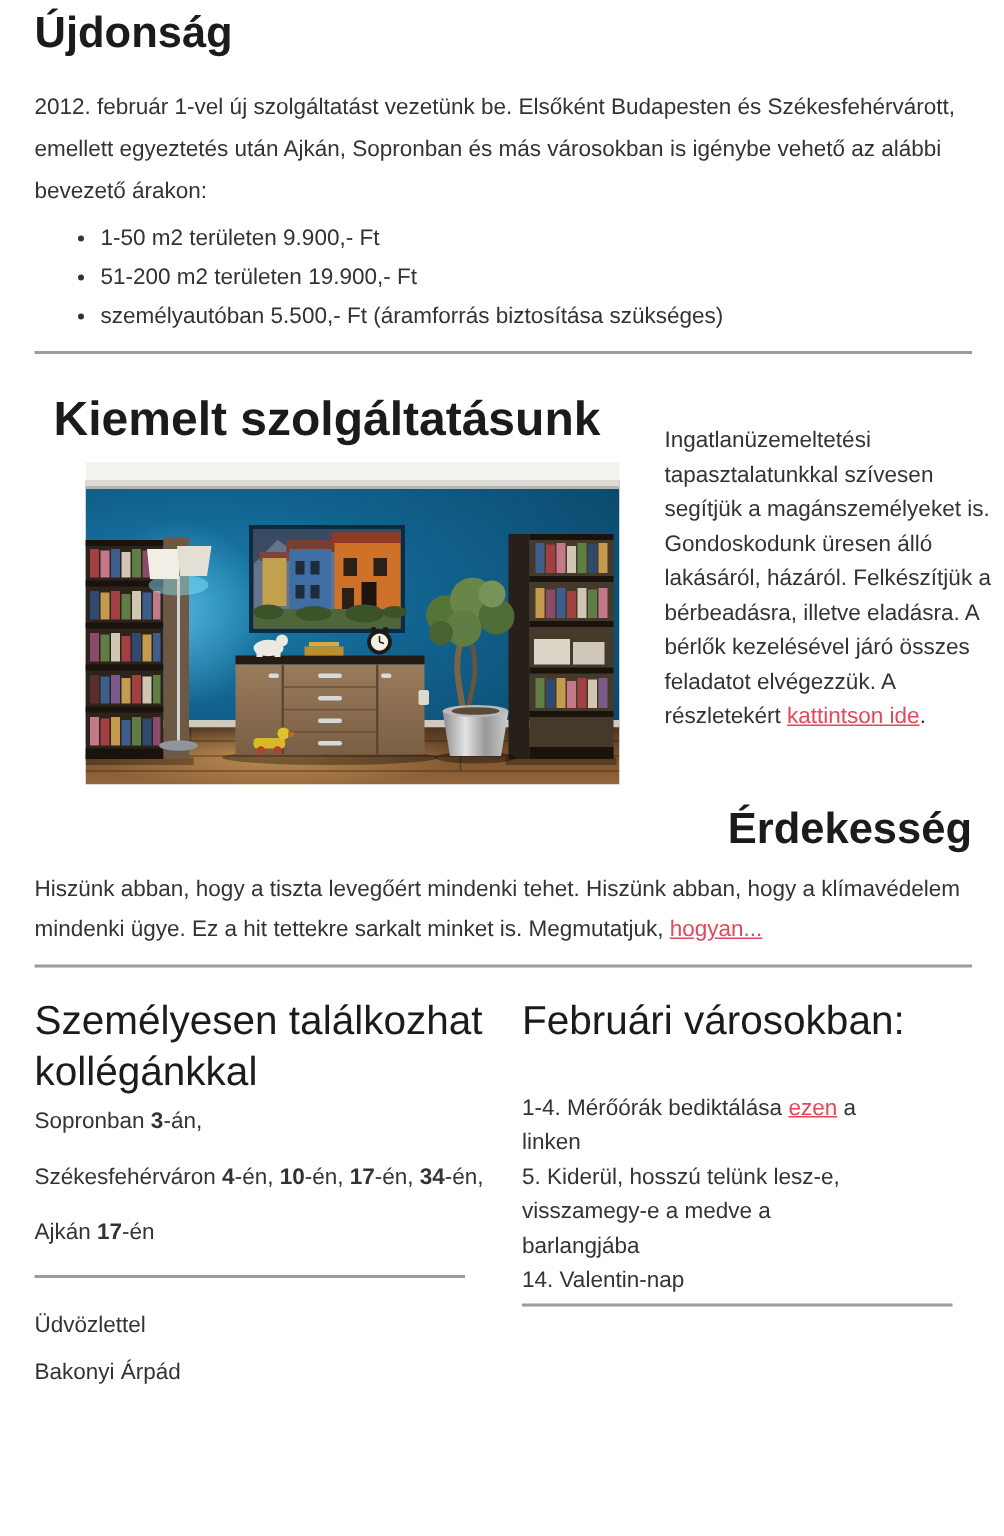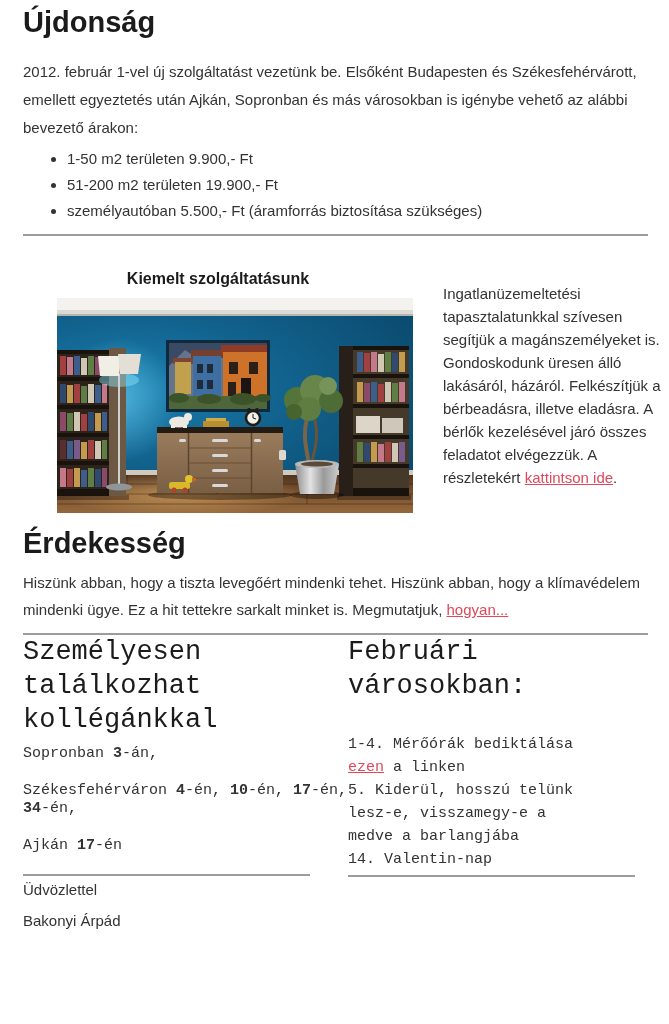--- a/index.html
+++ b/index.html
@@ -10,29 +10,29 @@
   .page{padding:6px 21px 0 23px;}
   h1{font-size:29px;line-height:32px;font-weight:bold;color:#1b1b1b;margin:0 0 20px;}
   .body-text{font-size:15px;}
   .intro{line-height:28px;margin:0 0 4px;}
   ul.pricing{margin:4px 0 10px;padding-left:44px;font-size:15px;line-height:26px;color:#333;}
   ul.pricing li{margin:0;}
   hr.rule{border:none;border-top:2px solid #9c9c9c;margin:10px 0 0;}
   
   .featured{display:flex;margin-top:30px;}
   .feat-left{width:390px;flex:0 0 390px;}
-  .feat-left h2{font-size:16px;line-height:26px;font-weight:bold;text-align:center;color:#1b1b1b;margin:0 0 6px;}
+  .feat-left h2{font-size:32px;line-height:26px;font-weight:bold;text-align:center;color:#1b1b1b;margin:0 0 16px;}
   .room-img{width:356px;height:215px;margin-left:34px;}
   .room-img svg{display:block;}
   .feat-right{flex:0 0 225px;margin-left:30px;padding-top:16px;line-height:23px;}
   
-  .interesting h1{margin-top:14px;margin-bottom:10px;}
+  .interesting h1{margin-top:14px;margin-bottom:10px;text-align:right;}
   .interesting p{line-height:27px;margin:0 0 4px;}
   
-  .columns{display:flex;align-items:flex-start;font-family:Liberation Mono, monospace;}
+  .columns{display:flex;align-items:flex-start;margin-top:18px;}
   .col-left{width:325px;flex:0 0 325px;}
   .col-right{flex:1;}
   .col-heading{font-size:27px;line-height:34px;font-weight:400;color:#1b1b1b;margin:0 0 8px;}
   .col-right .col-heading{margin-bottom:30px;}
   .meet-line{font-size:15px;line-height:18px;margin:0 0 19px;}
   .meet-line .b{font-weight:bold;}
   .events{width:235px;line-height:23px;}
   .events p{margin:0;line-height:23px;}
   .col-rule{width:287px;margin:8px 0 0;}
   .col-right .col-rule{margin-top:4px;}

